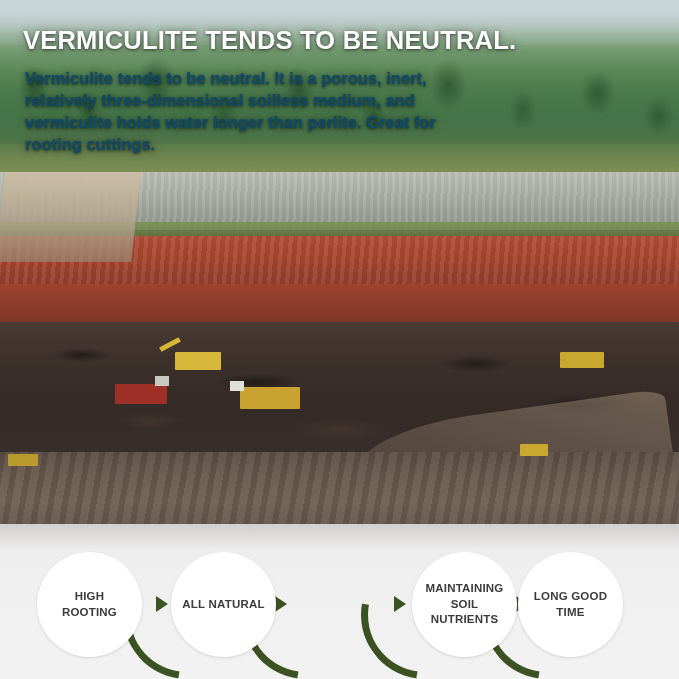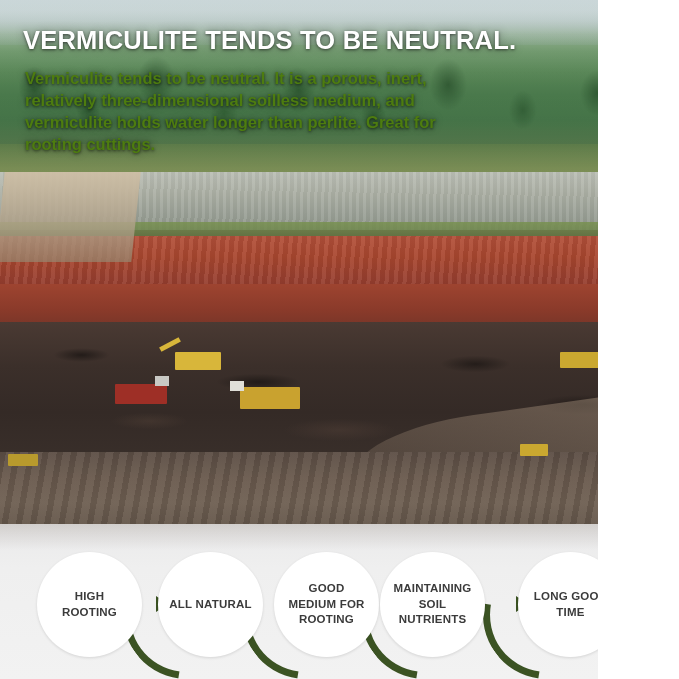--- a/index.html
+++ b/index.html
@@ -5,21 +5,21 @@
   html, body {
     margin: 0;
     padding: 0;
     background: #ffffff;
   }
   body {
     font-family: "Liberation Sans", sans-serif;
   }
   .page {
     position: relative;
-    width: 598px;
+    width: 679px;
     height: 679px;
     overflow: hidden;
     background: #ffffff;
   }
 
   
   .band-top {
     position: absolute;
     left: 0; top: 0;
     width: 679px; height: 172px;
@@ -83,21 +83,21 @@
     font-weight: bold;
     letter-spacing: 0.2px;
     line-height: 1.05;
     text-shadow: 0 1px 3px rgba(0,0,0,0.55), 0 0 10px rgba(0,0,0,0.35);
     white-space: nowrap;
   }
   .subcopy {
     position: absolute;
     left: 25px; top: 68px;
     width: 470px;
-    color: #4d7c0f;
+    color: #0c4a6e;
     font-size: 16.5px;
     font-weight: bold;
     line-height: 1.33;
     text-shadow: 0 1px 3px rgba(0,0,0,0.6), 0 0 8px rgba(0,0,0,0.4);
   }
 
   
   .band-mine {
     position: absolute;
     left: 0; top: 172px;
@@ -202,23 +202,23 @@
     justify-content: center;
     text-align: center;
     color: #3b3b3b;
     font-size: 11.5px;
     font-weight: bold;
     line-height: 1.35;
     letter-spacing: 0.2px;
     top: 28px;
   }
   .bubble.b1 { left: 37px; }
-  .bubble.b2 { left: 158px; }
+  .bubble.b2 { left: 171px; }
   .bubble.b3 { left: 274px; }
-  .bubble.b4 { left: 380px; }
+  .bubble.b4 { left: 412px; }
   .bubble.b5 { left: 518px; }
   .bubble span { display: block; padding: 0 10px; }
 
   .arc {
     position: absolute;
     top: 22px;
     width: 124px; height: 118px;
     border: 7px solid #3b5323;
     border-radius: 50%;
     border-top-color: transparent;
@@ -311,23 +311,20 @@
       <div class="arc"></div>
       <div class="arrow"></div>
     </div>
 
     <div class="bubble b1">
       <span>HIGH ROOTING</span>
     </div>
     <div class="bubble b2">
       <span>ALL NATURAL</span>
     </div>
-    <div class="bubble b3">
-      <span>GOOD MEDIUM FOR ROOTING</span>
-    </div>
     <div class="bubble b4">
       <span>MAINTAINING SOIL NUTRIENTS</span>
     </div>
     <div class="bubble b5">
       <span>LONG GOOD TIME</span>
     </div>
   </div>
 
 </div>
 

